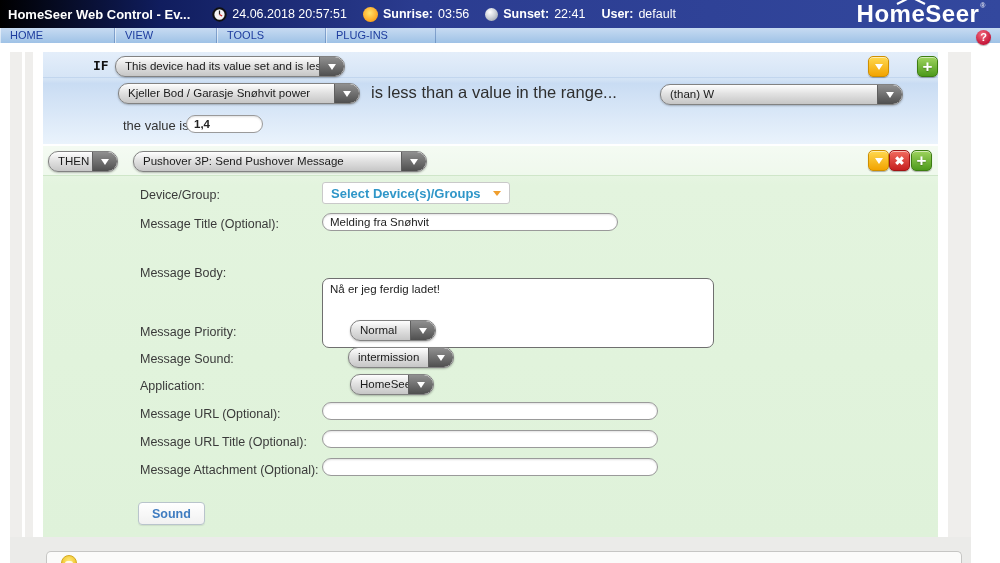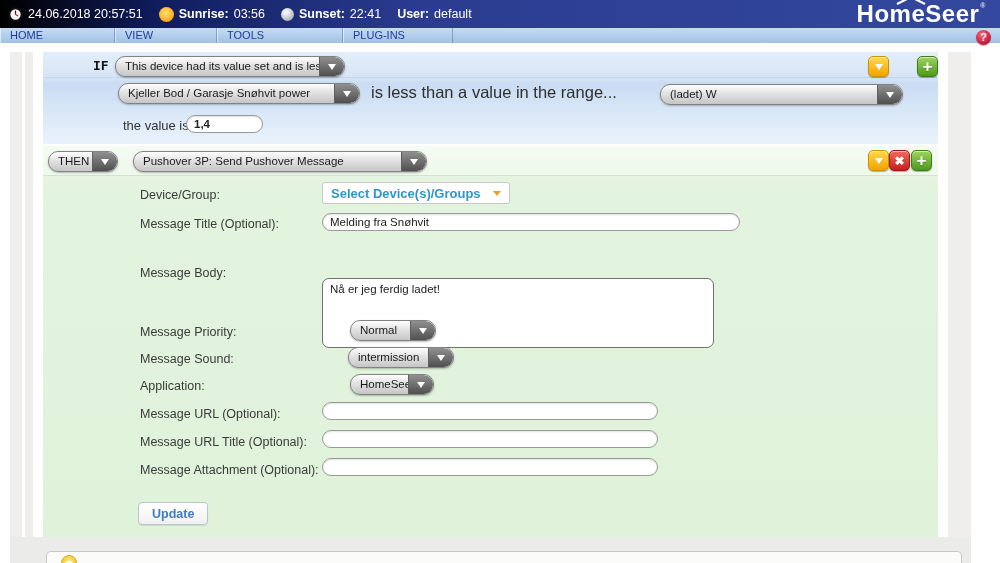--- a/index.html
+++ b/index.html
@@ -30,21 +30,21 @@
 
   
   .navbar {
     position:absolute; left:0; top:28px; width:1000px; height:15px;
     background:linear-gradient(#c7dbf2,#9fc2e6);
     display:flex; align-items:flex-start; font-size:11px; color:#1d3c9e;
   }
   .nav-cell { height:15px; line-height:15px; padding-left:10px;
     border-right:1px solid rgba(70,110,170,.5); box-shadow:inset 1px 0 0 rgba(255,255,255,.55); }
   .nav-cell:nth-child(1){ width:115px; } .nav-cell:nth-child(2){ width:102px; }
-  .nav-cell:nth-child(3){ width:126px; } .nav-cell:nth-child(4){ width:110px; }
+  .nav-cell:nth-child(3){ width:109px; } .nav-cell:nth-child(4){ width:110px; }
   .help-btn {
     position:absolute; right:9px; top:2px; width:15px; height:15px; border-radius:50%;
     background:radial-gradient(circle at 40% 30%, #f26a7e 0%, #c61639 70%, #9c0e2a 100%);
     color:#fff; font-weight:bold; font-size:11px; text-align:center; line-height:15px;
     box-shadow:0 1px 1px rgba(0,0,0,.3); z-index:5;
   }
 
   
   .gutter { position:absolute; background:#efeeec; }
   .g-l1 { left:10px;  top:52px; width:12px; height:485px; }
@@ -124,20 +124,21 @@
     border:1px solid #d3a820; }
   .lamp-icon::after { content:''; position:absolute; left:3px; right:3px; top:5px; height:5px;
     background:#fff; opacity:.85; border-radius:3px; }
 </style>
 </head>
 <body>
 
 <div class="stage">
 
   <header class="titlebar">
+    <span class="tb-title">HomeSeer Web Control - Ev...</span>
     <span class="tb-group">
       <svg width="15" height="15" viewBox="0 0 16 16">
         <circle cx="8" cy="8" r="6.6" fill="#f4f4f4" stroke="#111" stroke-width="2.2"></circle>
         <line x1="8" y1="8" x2="8" y2="3.8" stroke="#222" stroke-width="1.3"></line>
         <line x1="8" y1="8" x2="10.8" y2="9.6" stroke="#c22" stroke-width="1.3"></line>
       </svg>
       <span>24.06.2018 20:57:51</span>
     </span>
     <span class="tb-group">
       <span class="sun-icon"></span>
@@ -196,21 +197,21 @@
     <div class="hs-select" style="left:75px; top:31px; width:242px;">
       <span class="txt">Kjeller Bod / Garasje Snøhvit power</span>
       <span class="arr">
           <span class="tri-dn"></span>
         </span>
     </div>
 
     <span class="range-text">is less than a value in the range...</span>
 
     <div class="hs-select" style="left:617px; top:32px; width:243px;">
-      <span class="txt">(ladet) W</span>
+      <span class="txt">(than) W</span>
       <span class="arr">
           <span class="tri-dn"></span>
         </span>
     </div>
 
     <span class="value-label">the value is</span>
     <input class="hs-input" style="left: 143px; top: 63px; width: 77px; font-weight: bold;" value="1,4">
   </section>
 
   <section class="then-section">
@@ -240,21 +241,21 @@
       <span>+</span>
     </div>
 
     <span class="f-label" style="top:42px;">Device/Group:</span>
     <div class="device-picker">
       <span class="txt">Select Device(s)/Groups</span>
       <span class="tri-orange"></span>
     </div>
 
     <span class="f-label" style="top:71px;">Message Title (Optional):</span>
-    <input class="hs-input" style="left: 279px; top: 67px; width: 418px;" value="Melding fra Snøhvit">
+    <input class="hs-input" style="left: 279px; top: 67px; width: 296px;" value="Melding fra Snøhvit">
 
     <span class="f-label" style="top:120px;">Message Body:</span>
     <textarea class="hs-textarea" style="left: 279px; top: 92px; width: 392px; height: 70px;">Nå er jeg ferdig ladet!</textarea>
 
     <span class="f-label" style="top:179px;">Message Priority:</span>
     <div class="hs-select" style="left:307px; top:174px; width:86px;">
       <span class="txt">Normal</span>
       <span class="arr">
           <span class="tri-dn"></span>
         </span>
@@ -278,21 +279,21 @@
 
     <span class="f-label" style="top:261px;">Message URL (Optional):</span>
     <input class="hs-input" style="left: 279px; top: 256px; width: 336px;" value="">
 
     <span class="f-label" style="top:289px;">Message URL Title (Optional):</span>
     <input class="hs-input" style="left: 279px; top: 284px; width: 336px;" value="">
 
     <span class="f-label" style="top:317px;">Message Attachment (Optional):</span>
     <input class="hs-input" style="left: 279px; top: 312px; width: 336px;" value="">
 
-    <button class="update-btn">Update</button>
+    <button class="update-btn">Sound</button>
   </section>
 
   <div class="footer-band"></div>
   <div class="footer-panel">
     <span class="lamp-icon"></span>
   </div>
 
 </div>
 
 </body></html>

